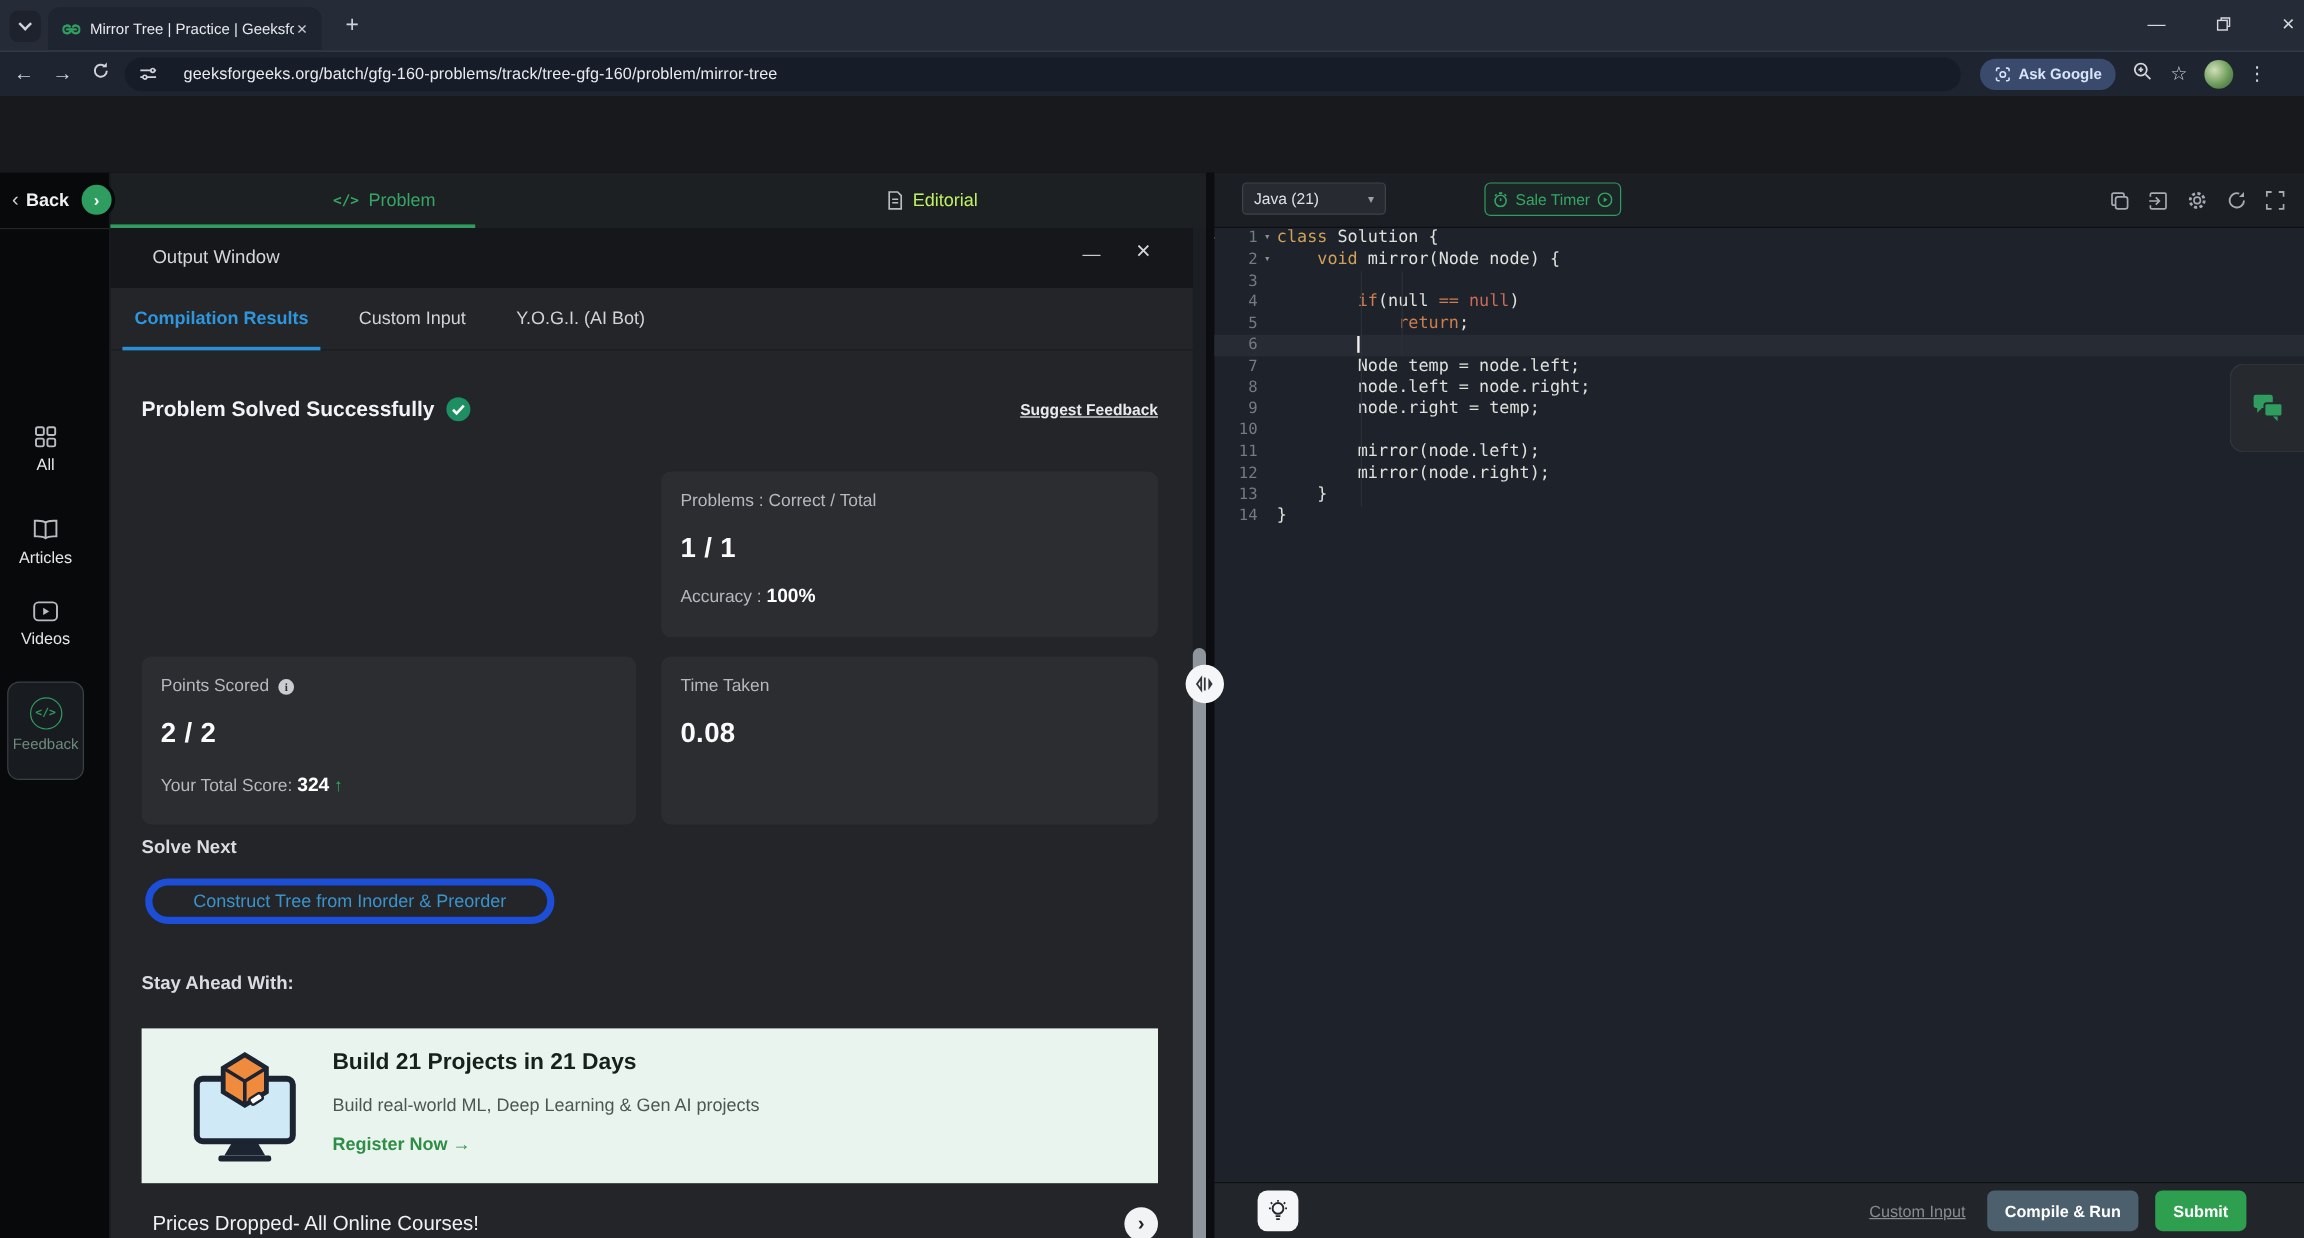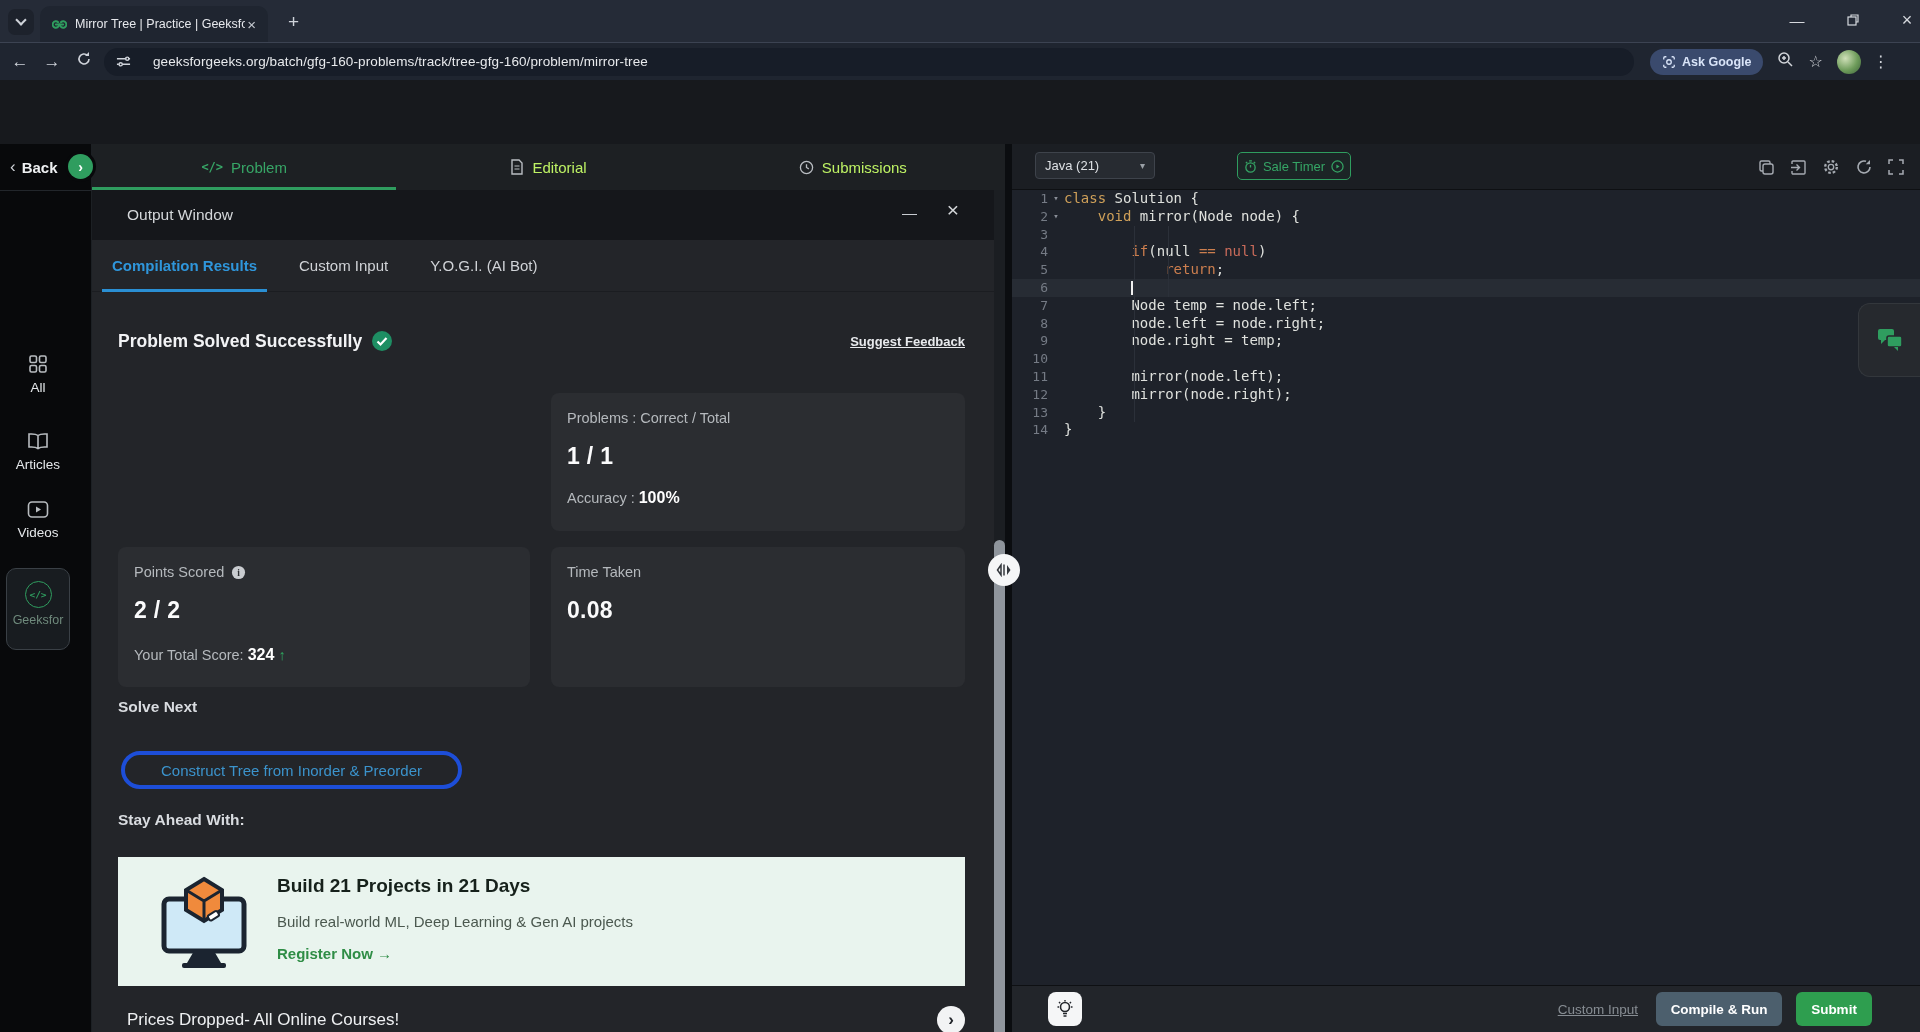--- a/index.html
+++ b/index.html
@@ -72,21 +72,21 @@
   .card { position:absolute; background:#2b2d31; border-radius:8px; padding:17px 16px; }
   .card .clabel { color:#b5b9bd; font-size:14.5px; display:flex; align-items:center; gap:7px; }
   .card .cvalue { color:#fbfbfc; font-size:23px; font-weight:bold; margin-top:17px; letter-spacing:.3px; }
   .card .csub { position:absolute; left:16px; font-size:14.5px; color:#b5b9bd; }
   .card .csub b { color:#fff; font-size:16px; }
   #card-tests { left:26px; top:203px; width:412px; height:138px; }
   #card-attempts { left:459px; top:203px; width:414px; height:138px; }
   #card-points { left:26px; top:357px; width:412px; height:140px; }
   #card-time { left:459px; top:357px; width:414px; height:140px; }
   .h-sub { position:absolute; left:26px; color:#d9dce0; font-weight:bold; font-size:15.5px; }
-  #next-pill { position:absolute; left:29px; top:561px; width:341px; height:38px; border:4px solid #1d4ed8; border-radius:19px; color:#3b93cc; font-size:15px; display:flex; align-items:center; justify-content:center; background:transparent; }
+  #next-pill { position:absolute; left:29px; top:542px; width:341px; height:38px; border:6px solid #1d4ed8; border-radius:19px; color:#3b93cc; font-size:15px; display:flex; align-items:center; justify-content:center; background:transparent; }
   #banner { position:absolute; left:26px; top:667px; width:847px; height:129px; background:#e9f4ee; }
   #banner .bt { position:absolute; left:159px; top:18px; color:#16211b; font-size:19px; font-weight:bold; }
   #banner .bs { position:absolute; left:159px; top:56px; color:#4b584f; font-size:15px; }
   #banner .bc { position:absolute; left:159px; top:88px; color:#2f8d46; font-size:15px; font-weight:bold; }
   #banner svg { position:absolute; left:40px; top:18px; }
   #promo-row { position:absolute; left:35px; top:816px; width:838px; display:flex; align-items:center; }
   #promo-row .pt { color:#eef0f2; font-size:17px; }
   #promo-next { margin-left:auto; width:28px; height:28px; border-radius:50%; background:#f2f3f4; color:#23262b; display:flex; align-items:center; justify-content:center; font-size:17px; font-weight:bold; }
 
   
@@ -276,43 +276,36 @@
     </div>
     <div class="rail-item" style="top:356px;">
       <svg width="22" height="19" viewBox="0 0 22 18">
           <rect x="1.5" y="1.5" width="19" height="15" rx="3.5" fill="none" stroke="#b8bcc0" stroke-width="1.6"></rect>
           <path d="M9 6l5 3-5 3z" fill="#b8bcc0"></path>
         </svg>
       <span class="lbl">Videos</span>
     </div>
     <div class="rail-item" id="rail-problems">
       <span class="codecircle">&lt;/&gt;</span>
-      <span class="lbl">Geeksfor</span>
+      <span class="lbl">Feedback</span>
     </div>
 
   </div>
 
   <div id="ptabs" class="abs">
     <div class="ptab active">
       <span class="codeglyph">&lt;/&gt;</span>
       <span>Problem</span>
     </div>
     <div class="ptab">
       <svg width="14" height="16" viewBox="0 0 14 16">
           <path d="M2 1h7l3 3v11H2z" fill="none" stroke="#b9bdc2" stroke-width="1.4"></path>
           <path d="M4.5 7h5M4.5 10h5" stroke="#b9bdc2" stroke-width="1.2"></path>
         </svg>
       <span>Editorial</span>
-    </div>
-    <div class="ptab">
-      <svg width="15" height="15" viewBox="0 0 16 16">
-          <circle cx="8" cy="8" r="6.5" fill="none" stroke="#b9bdc2" stroke-width="1.4"></circle>
-          <path d="M8 4.5V8l2.5 1.5" fill="none" stroke="#b9bdc2" stroke-width="1.4"></path>
-        </svg>
-      <span>Submissions</span>
     </div>
     <div id="ptab-underline"></div>
   </div>
 
   <div id="modal" class="abs">
     <div id="modal-header">
       <span class="t">Output Window</span>
       <span id="modal-min">—</span>
       <span id="modal-close">×</span>
     </div>

